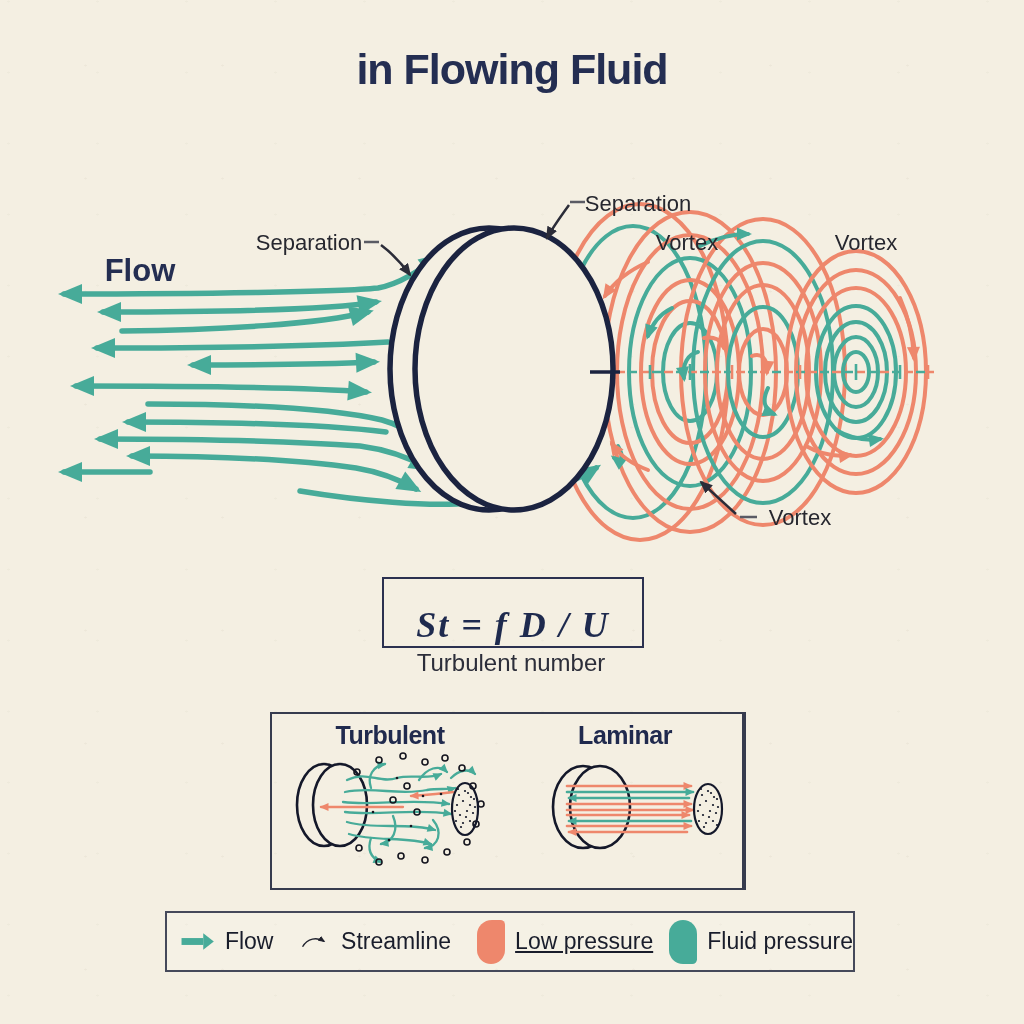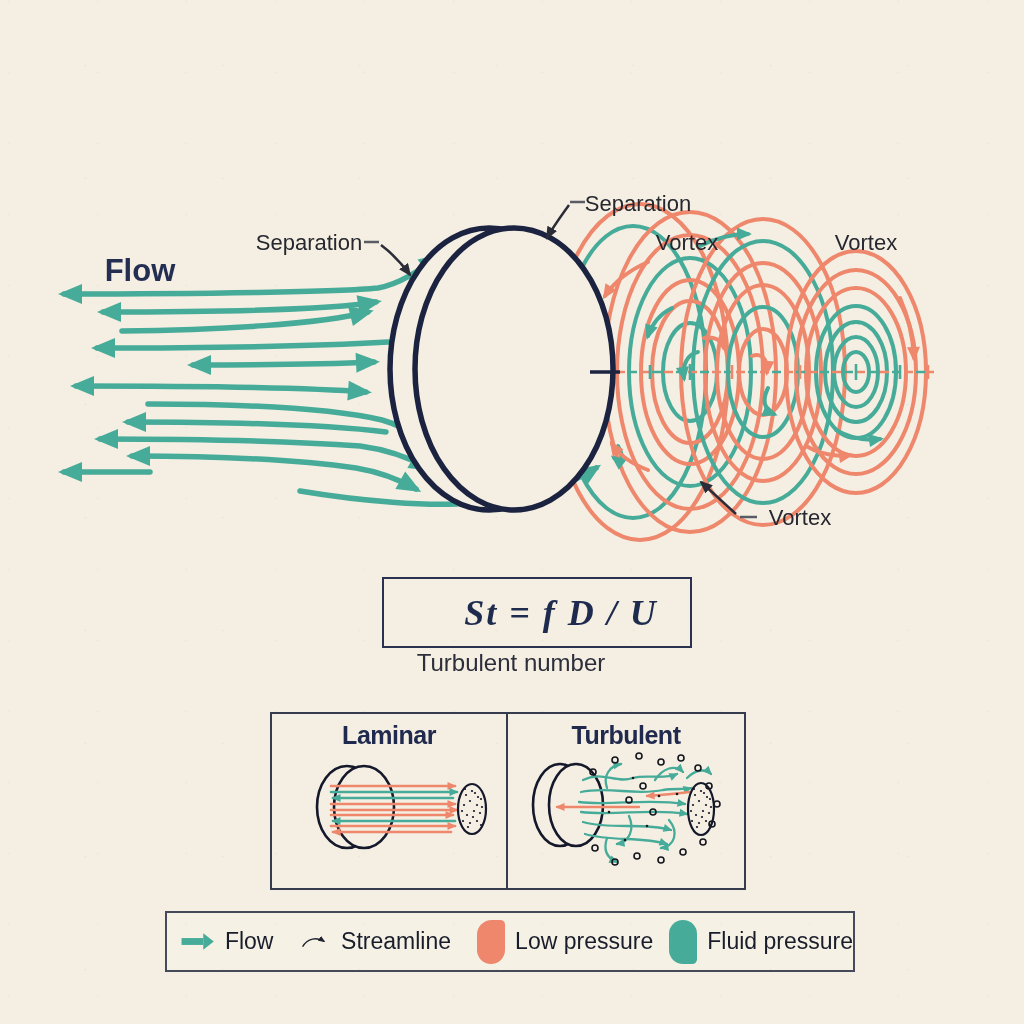--- a/index.html
+++ b/index.html
@@ -22,21 +22,21 @@
     font-size:43px;font-weight:800;letter-spacing:-1px;line-height:1.27;color:var(--navy);
   }
   svg text{font-family:"Liberation Sans",sans-serif;}
   .lab{font-size:22px;fill:#26272f;}
   .flowlab{font-size:31px;font-weight:bold;fill:var(--navy);}
   .st{stroke:var(--teal);} .sc{stroke:var(--coral);} .sn{stroke:var(--cyl);}
   .ft{fill:var(--teal);} .fc{fill:var(--coral);} .fn{fill:#2b2c38;}
   .bgfill{fill:var(--bg);}
   .formula-box{
     position:absolute;left:382px;top:577px;width:258px;height:67px;
-    border:2.5px solid #2b3150;display:flex;align-items:center;justify-content:center;padding-left:48px;
+    border:2.5px solid #2b3150;display:flex;align-items:flex-end;justify-content:center;
   }
   .formula-text{
     font-family:"Liberation Serif",serif;font-style:italic;font-weight:bold;
     font-size:36px;color:#1e2a4e;letter-spacing:2px;
   }
   .formula-caption{
     position:absolute;left:361px;top:649px;width:300px;text-align:center;
     font-size:24px;color:#2c2e3a;
   }
   .panel{
@@ -46,31 +46,32 @@
   .panel-half{width:237px;box-sizing:border-box;display:flex;flex-direction:column;align-items:center;}
   .panel-half.left{border-right:2px solid #363b4e;}
   .panel-title{margin-top:7px;font-size:25px;font-weight:bold;color:#202a4e;letter-spacing:-.5px;}
   .panel-half svg{display:block;}
   .legend{
     position:absolute;left:165px;top:911px;width:690px;height:61px;
     border:2px solid #45495a;box-sizing:border-box;background:rgba(255,255,255,.12);
     display:flex;align-items:center;padding-left:14px;
   }
   .legend-label{font-size:23px;color:#191d2b;margin-left:10px;white-space:nowrap;}
-  .gap1{margin-right:28px;} .gap2{margin-right:26px;text-align:center;} .gap3{margin-right:16px;}
+  .gap1{margin-right:28px;} .gap2{margin-right:26px;text-align:center;} .gap3{margin-right:16px;text-decoration:underline;}
   .swatch{width:53px;height:44px;}
   .swatch.coral{background:var(--coral);border-radius:16px 5px 15px 15px;}
   .swatch.teal{background:var(--teal);border-radius:15px 15px 5px 15px;}
 </style>
 </head>
 <body>
 
 <div class="canvas">
 
   <div class="title">
+    <div>in Flowing Fluid</div>
   </div>
 
   <svg width="1024" height="1024" viewBox="0 0 1024 1024" style="position:absolute;left:0;top:0">
     <defs>
       <marker id="mtB" markerUnits="userSpaceOnUse" markerWidth="26" markerHeight="24" refX="19" refY="11" orient="auto-start-reverse">
         <path d="M1,1 L25,11 L1,21 Z" class="ft"></path>
       </marker>
       <marker id="mtS" markerUnits="userSpaceOnUse" markerWidth="17" markerHeight="15" refX="12" refY="7.5" orient="auto-start-reverse">
         <path d="M1,1 L16,7.5 L1,14 Z" class="ft"></path>
       </marker>
@@ -175,20 +176,98 @@
     <text class="lab" x="866" y="250" text-anchor="middle">Vortex</text>
     <text class="lab" x="800" y="525" text-anchor="middle">Vortex</text>
   </svg>
 
   <div class="formula-box">
     <span class="formula-text">St = f D / U</span>
   </div>
   <div class="formula-caption">Turbulent number</div>
 
   <div class="panel">
+    <div class="panel-half">
+      <div class="panel-title">Turbulent</div>
+      <svg width="231" height="132" viewBox="0 0 231 132">
+        <g stroke="#14182a" stroke-width="2.6">
+          <ellipse cx="49" cy="55" rx="27" ry="41" class="bgfill"></ellipse>
+          <ellipse cx="65" cy="55" rx="27" ry="41" class="bgfill"></ellipse>
+        </g>
+        <g fill="none" stroke-width="2.3" stroke-linecap="round">
+          <path class="st" d="M72,30 C92,20 104,34 122,28 C136,24 152,30 166,24" marker-end="url(#mtT)"></path>
+          <path class="st" d="M70,42 C98,36 124,46 152,40 C164,38 172,40 180,38" marker-end="url(#mtT)"></path>
+          <path class="st" d="M68,52 C100,56 136,48 174,54" marker-end="url(#mtT)"></path>
+          <path class="st" d="M70,62 C104,66 140,58 176,64" marker-end="url(#mtT)"></path>
+          <path class="st" d="M72,72 C100,80 132,72 160,80" marker-end="url(#mtT)"></path>
+          <path class="st" d="M74,84 C100,92 130,86 156,94" marker-end="url(#mtT)"></path>
+          <path class="st" d="M96,38 C92,26 98,16 110,14" marker-end="url(#mtT)"></path>
+          <path class="st" d="M144,30 C152,18 164,14 172,22" marker-end="url(#mtT)"></path>
+          <path class="st" d="M118,66 C124,80 118,92 106,94" marker-end="url(#mtT)"></path>
+          <path class="st" d="M158,70 C168,82 164,96 150,98" marker-end="url(#mtT)"></path>
+          <path class="st" d="M96,88 C92,100 96,108 106,112" marker-end="url(#mtT)"></path>
+          <path class="st" d="M176,28 C184,20 194,18 200,24" marker-end="url(#mtT)"></path>
+          <path class="sc" d="M178,42 C164,44 150,45 136,46" marker-end="url(#mcT)"></path>
+          <path class="sc" d="M128,57 L46,57" marker-end="url(#mcT)"></path>
+        </g>
+        <g fill="none" stroke="#15151f" stroke-width="1.6">
+          <circle cx="104" cy="10" r="3"></circle>
+            <circle cx="128" cy="6" r="3"></circle>
+            <circle cx="150" cy="12" r="3"></circle>
+          <circle cx="170" cy="8" r="3"></circle>
+            <circle cx="187" cy="18" r="3"></circle>
+            <circle cx="82" cy="22" r="3"></circle>
+          <circle cx="198" cy="36" r="3"></circle>
+            <circle cx="206" cy="54" r="3"></circle>
+            <circle cx="201" cy="74" r="3"></circle>
+          <circle cx="192" cy="92" r="3"></circle>
+            <circle cx="172" cy="102" r="3"></circle>
+            <circle cx="150" cy="110" r="3"></circle>
+          <circle cx="126" cy="106" r="3"></circle>
+            <circle cx="104" cy="112" r="3"></circle>
+            <circle cx="84" cy="98" r="3"></circle>
+          <circle cx="118" cy="50" r="3"></circle>
+            <circle cx="142" cy="62" r="3"></circle>
+            <circle cx="132" cy="36" r="3"></circle>
+        </g>
+        <g fill="#15151f">
+          <circle cx="122" cy="28" r="1.3"></circle>
+            <circle cx="148" cy="46" r="1.3"></circle>
+            <circle cx="136" cy="76" r="1.3"></circle>
+          <circle cx="114" cy="90" r="1.3"></circle>
+            <circle cx="166" cy="44" r="1.3"></circle>
+            <circle cx="98" cy="62" r="1.3"></circle>
+        </g>
+        <g>
+          <ellipse cx="190" cy="59" rx="13" ry="26" fill="none" stroke="#14182a" stroke-width="2.2"></ellipse>
+          <g fill="#14182a">
+            <circle cx="184" cy="45" r="1.1"></circle>
+              <circle cx="190" cy="41" r="1.1"></circle>
+              <circle cx="196" cy="47" r="1.1"></circle>
+            <circle cx="182" cy="55" r="1.1"></circle>
+              <circle cx="188" cy="51" r="1.1"></circle>
+              <circle cx="195" cy="55" r="1.1"></circle>
+            <circle cx="199" cy="49" r="1.1"></circle>
+              <circle cx="185" cy="65" r="1.1"></circle>
+              <circle cx="192" cy="61" r="1.1"></circle>
+            <circle cx="198" cy="63" r="1.1"></circle>
+              <circle cx="181" cy="71" r="1.1"></circle>
+              <circle cx="188" cy="73" r="1.1"></circle>
+            <circle cx="195" cy="71" r="1.1"></circle>
+              <circle cx="199" cy="75" r="1.1"></circle>
+              <circle cx="186" cy="77" r="1.1"></circle>
+            <circle cx="191" cy="67" r="1.1"></circle>
+              <circle cx="180" cy="61" r="1.1"></circle>
+              <circle cx="200" cy="57" r="1.1"></circle>
+            <circle cx="193" cy="43" r="1.1"></circle>
+              <circle cx="183" cy="39" r="1.1"></circle>
+          </g>
+        </g>
+      </svg>
+    </div>
     <div class="panel-half left">
       <div class="panel-title">Laminar</div>
       <svg width="233" height="132" viewBox="0 0 233 132">
         <defs>
           <marker id="mtT" markerUnits="userSpaceOnUse" markerWidth="10" markerHeight="9" refX="8" refY="4.5" orient="auto-start-reverse">
             <path d="M0.5,0.5 L9.5,4.5 L0.5,8.5 Z" class="ft"></path>
           </marker>
           <marker id="mcT" markerUnits="userSpaceOnUse" markerWidth="10" markerHeight="9" refX="8" refY="4.5" orient="auto-start-reverse">
             <path d="M0.5,0.5 L9.5,4.5 L0.5,8.5 Z" class="fc"></path>
           </marker>
@@ -228,98 +307,20 @@
               <circle cx="195" cy="77" r="1.1"></circle>
             <circle cx="200" cy="67" r="1.1"></circle>
               <circle cx="189" cy="61" r="1.1"></circle>
               <circle cx="209" cy="57" r="1.1"></circle>
             <circle cx="202" cy="43" r="1.1"></circle>
               <circle cx="192" cy="39" r="1.1"></circle>
           </g>
         </g>
       </svg>
     </div>
-    <div class="panel-half">
-      <div class="panel-title">Turbulent</div>
-      <svg width="231" height="132" viewBox="0 0 231 132">
-        <g stroke="#14182a" stroke-width="2.6">
-          <ellipse cx="49" cy="55" rx="27" ry="41" class="bgfill"></ellipse>
-          <ellipse cx="65" cy="55" rx="27" ry="41" class="bgfill"></ellipse>
-        </g>
-        <g fill="none" stroke-width="2.3" stroke-linecap="round">
-          <path class="st" d="M72,30 C92,20 104,34 122,28 C136,24 152,30 166,24" marker-end="url(#mtT)"></path>
-          <path class="st" d="M70,42 C98,36 124,46 152,40 C164,38 172,40 180,38" marker-end="url(#mtT)"></path>
-          <path class="st" d="M68,52 C100,56 136,48 174,54" marker-end="url(#mtT)"></path>
-          <path class="st" d="M70,62 C104,66 140,58 176,64" marker-end="url(#mtT)"></path>
-          <path class="st" d="M72,72 C100,80 132,72 160,80" marker-end="url(#mtT)"></path>
-          <path class="st" d="M74,84 C100,92 130,86 156,94" marker-end="url(#mtT)"></path>
-          <path class="st" d="M96,38 C92,26 98,16 110,14" marker-end="url(#mtT)"></path>
-          <path class="st" d="M144,30 C152,18 164,14 172,22" marker-end="url(#mtT)"></path>
-          <path class="st" d="M118,66 C124,80 118,92 106,94" marker-end="url(#mtT)"></path>
-          <path class="st" d="M158,70 C168,82 164,96 150,98" marker-end="url(#mtT)"></path>
-          <path class="st" d="M96,88 C92,100 96,108 106,112" marker-end="url(#mtT)"></path>
-          <path class="st" d="M176,28 C184,20 194,18 200,24" marker-end="url(#mtT)"></path>
-          <path class="sc" d="M178,42 C164,44 150,45 136,46" marker-end="url(#mcT)"></path>
-          <path class="sc" d="M128,57 L46,57" marker-end="url(#mcT)"></path>
-        </g>
-        <g fill="none" stroke="#15151f" stroke-width="1.6">
-          <circle cx="104" cy="10" r="3"></circle>
-            <circle cx="128" cy="6" r="3"></circle>
-            <circle cx="150" cy="12" r="3"></circle>
-          <circle cx="170" cy="8" r="3"></circle>
-            <circle cx="187" cy="18" r="3"></circle>
-            <circle cx="82" cy="22" r="3"></circle>
-          <circle cx="198" cy="36" r="3"></circle>
-            <circle cx="206" cy="54" r="3"></circle>
-            <circle cx="201" cy="74" r="3"></circle>
-          <circle cx="192" cy="92" r="3"></circle>
-            <circle cx="172" cy="102" r="3"></circle>
-            <circle cx="150" cy="110" r="3"></circle>
-          <circle cx="126" cy="106" r="3"></circle>
-            <circle cx="104" cy="112" r="3"></circle>
-            <circle cx="84" cy="98" r="3"></circle>
-          <circle cx="118" cy="50" r="3"></circle>
-            <circle cx="142" cy="62" r="3"></circle>
-            <circle cx="132" cy="36" r="3"></circle>
-        </g>
-        <g fill="#15151f">
-          <circle cx="122" cy="28" r="1.3"></circle>
-            <circle cx="148" cy="46" r="1.3"></circle>
-            <circle cx="136" cy="76" r="1.3"></circle>
-          <circle cx="114" cy="90" r="1.3"></circle>
-            <circle cx="166" cy="44" r="1.3"></circle>
-            <circle cx="98" cy="62" r="1.3"></circle>
-        </g>
-        <g>
-          <ellipse cx="190" cy="59" rx="13" ry="26" fill="none" stroke="#14182a" stroke-width="2.2"></ellipse>
-          <g fill="#14182a">
-            <circle cx="184" cy="45" r="1.1"></circle>
-              <circle cx="190" cy="41" r="1.1"></circle>
-              <circle cx="196" cy="47" r="1.1"></circle>
-            <circle cx="182" cy="55" r="1.1"></circle>
-              <circle cx="188" cy="51" r="1.1"></circle>
-              <circle cx="195" cy="55" r="1.1"></circle>
-            <circle cx="199" cy="49" r="1.1"></circle>
-              <circle cx="185" cy="65" r="1.1"></circle>
-              <circle cx="192" cy="61" r="1.1"></circle>
-            <circle cx="198" cy="63" r="1.1"></circle>
-              <circle cx="181" cy="71" r="1.1"></circle>
-              <circle cx="188" cy="73" r="1.1"></circle>
-            <circle cx="195" cy="71" r="1.1"></circle>
-              <circle cx="199" cy="75" r="1.1"></circle>
-              <circle cx="186" cy="77" r="1.1"></circle>
-            <circle cx="191" cy="67" r="1.1"></circle>
-              <circle cx="180" cy="61" r="1.1"></circle>
-              <circle cx="200" cy="57" r="1.1"></circle>
-            <circle cx="193" cy="43" r="1.1"></circle>
-              <circle cx="183" cy="39" r="1.1"></circle>
-          </g>
-        </g>
-      </svg>
-    </div>
   </div>
 
   <div class="legend">
     <svg width="64" height="37" viewBox="0 0 64 37">
       <rect x="1" y="12" width="41" height="13" class="ft"></rect>
       <polygon points="42,3 62,18.5 42,34" class="ft"></polygon>
     </svg>
     <span class="legend-label gap1">Flow</span>
 
     <svg width="56" height="28" viewBox="0 0 56 28">

